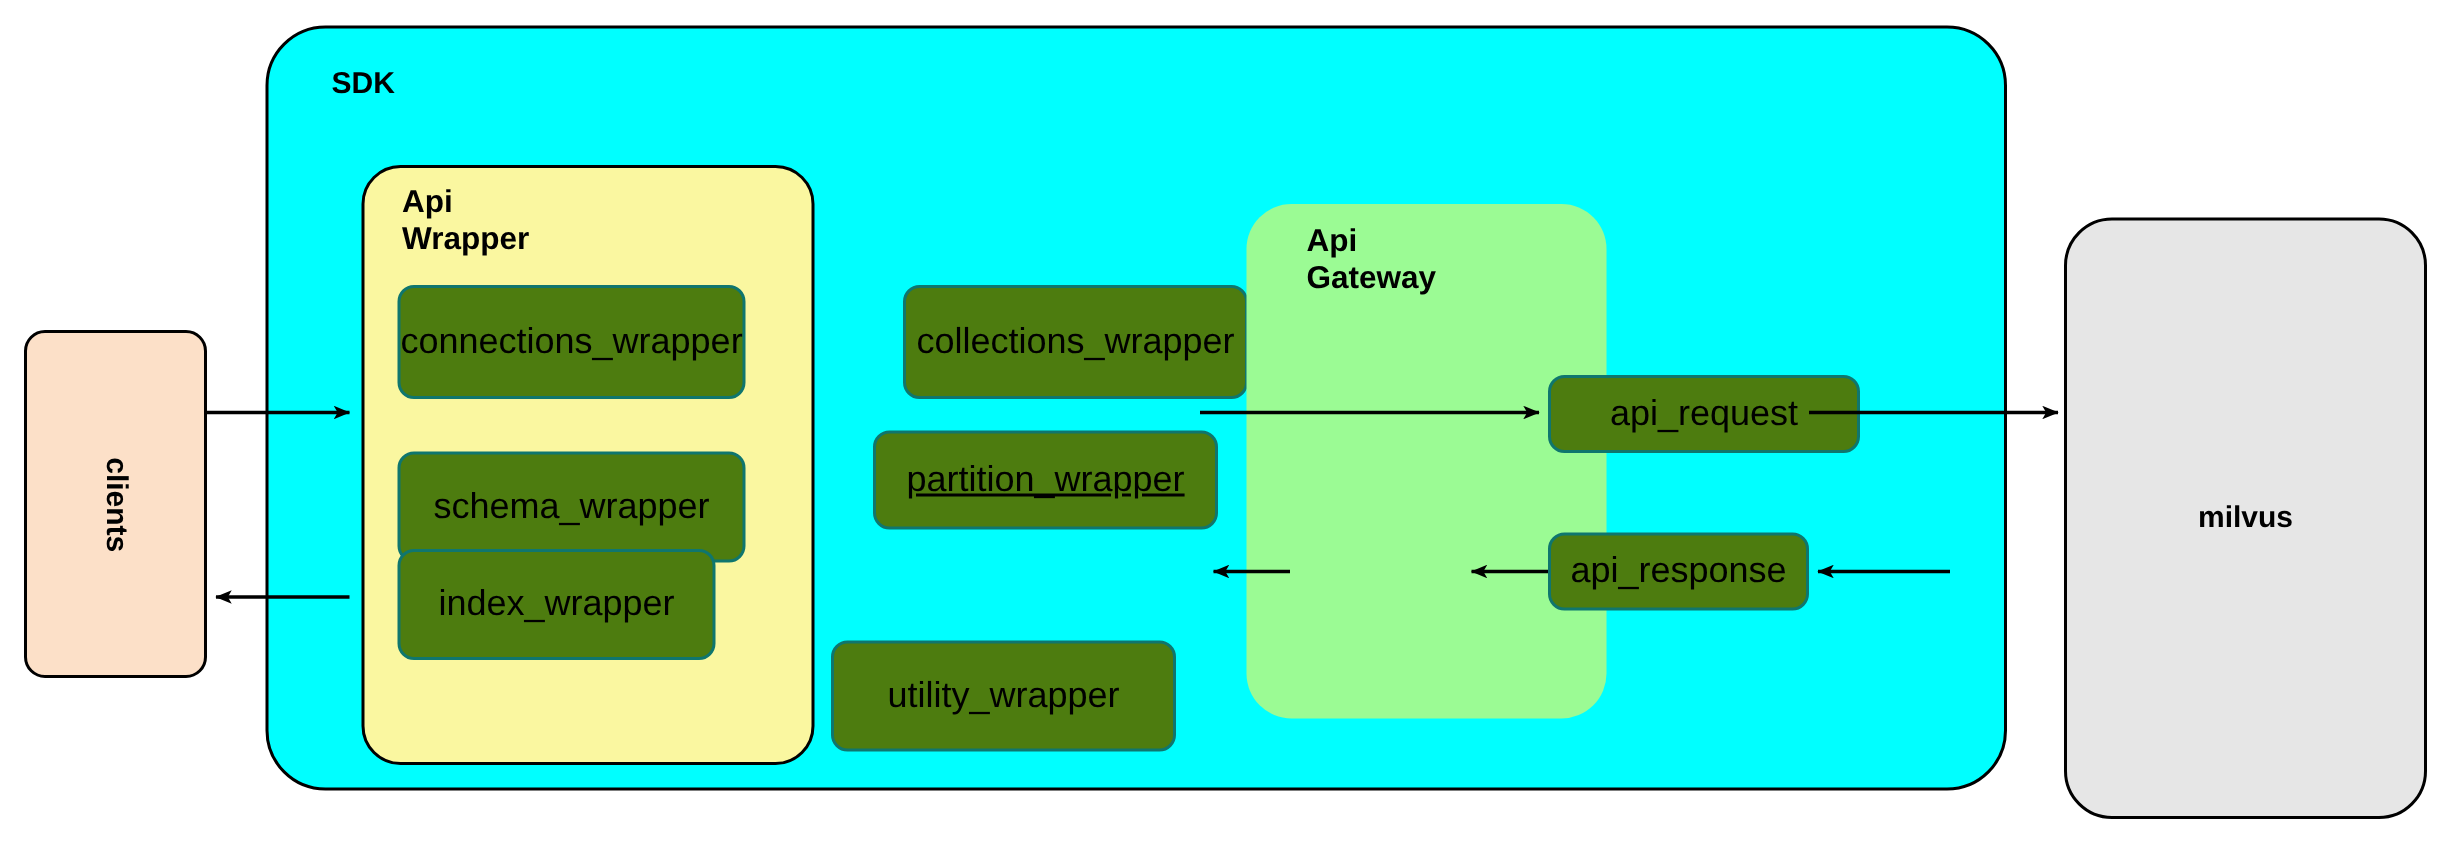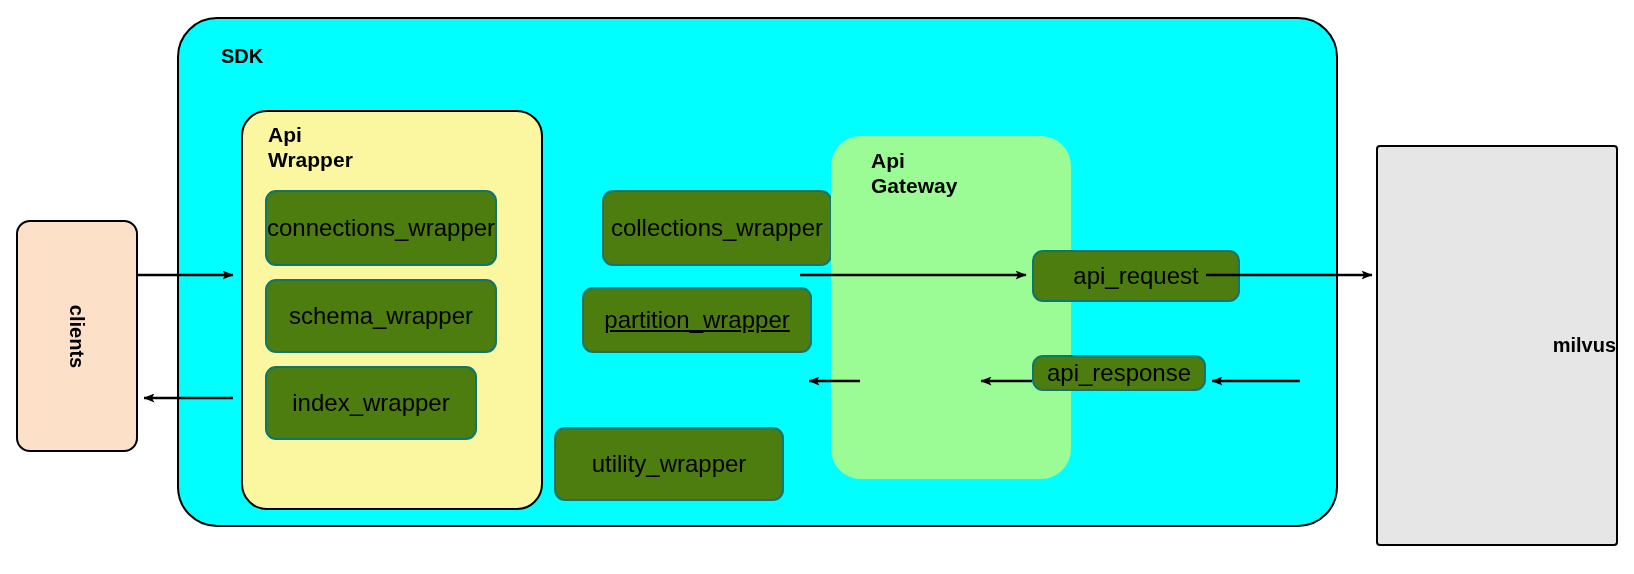--- a/index.html
+++ b/index.html
@@ -123,24 +123,23 @@
   }
 
   
   .milvus-box {
     left: 1376px;
     top: 145px;
     width: 242px;
     height: 401px;
     background: #E6E6E6;
     border: 2px solid #000000;
-    border-radius: 4px;
+    border-radius: 32px;
     font-size: 20px;
     font-weight: bold;
-    justify-content: flex-end;
   }
 
   
   .checker-box {
     left: 860px;
     top: 355px;
     width: 115px;
     height: 52px;
   }
 
@@ -171,21 +170,21 @@
 Wrapper</span>
   </div>
 
   <div class="node leaf" style="left:265px; top:190px; width:232px; height:76px;">
     <span>connections_wrapper</span>
   </div>
   <div class="node leaf" style="left:554px; top:190px; width:230px; height:76px;margin-left:48px;">
     <span>collections_wrapper</span>
   </div>
 
-  <div class="node leaf" style="left:265px; top:279px; width:232px; height:74px;">
+  <div class="node leaf" style="left:265px; top:301px; width:232px; height:74px;">
     <span>schema_wrapper</span>
   </div>
   <div class="node leaf" style="left:582px; top:287px; width:230px; height:66px;text-decoration:underline;">
     <span>partition_wrapper</span>
   </div>
 
   <div class="node leaf" style="left:265px; top:366px; width:212px; height:74px;">
     <span>index_wrapper</span>
   </div>
   <div class="node leaf" style="left:554px; top:383px; width:230px; height:74px;margin-top:44px;">
@@ -197,21 +196,21 @@
   </div>
 
   <div class="node gateway-box">
     <span class="gateway-label">Api
 Gateway</span>
   </div>
 
   <div class="node leaf" style="left:1032px; top:250px; width:208px; height:52px;">
     <span>api_request</span>
   </div>
-  <div class="node leaf" style="left:1032px; top:355px; width:174px; height:36px;">
+  <div class="node leaf" style="left:1032px; top:355px; width:174px; height:52px;">
     <span>api_response</span>
   </div>
 
   <div class="node milvus-box">
     <span>milvus</span>
   </div>
 
   <svg id="arrows" viewBox="0 0 1634 574" xmlns="http://www.w3.org/2000/svg">
     <defs>
       <marker id="arrowhead" markerWidth="11" markerHeight="9" refX="10.5" refY="4.5" orient="auto" markerUnits="userSpaceOnUse">

